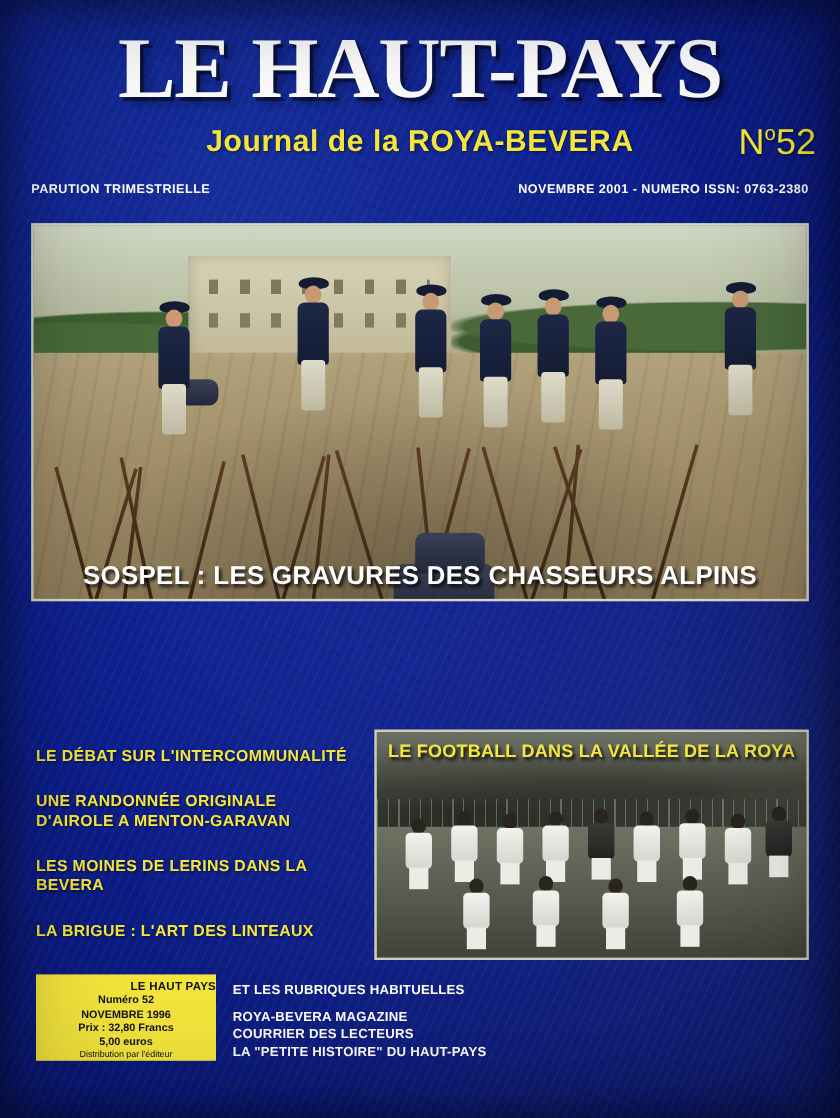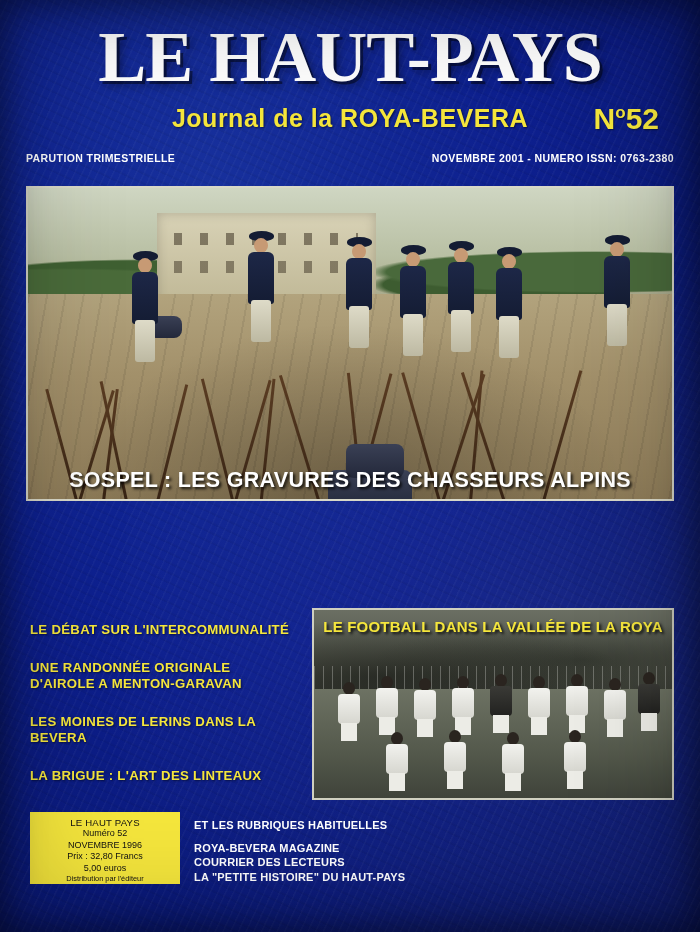--- a/index.html
+++ b/index.html
@@ -65,25 +65,25 @@
   .subtitle {
     font-family: "Liberation Sans", sans-serif;
     font-size: 25px;
     font-weight: bold;
     color: #f5e63c;
     letter-spacing: 0.5px;
     text-shadow: 1px 1px 2px rgba(0,0,0,0.5);
   }
   .issue-number {
     position: absolute;
-    right: 41px;
+    right: 20px;
     top: -2px;
     font-family: "Liberation Sans", sans-serif;
     font-size: 30px;
-    font-weight: bold;
+    font-weight: normal;
     color: #f5e63c;
     text-shadow: 1px 1px 2px rgba(0,0,0,0.5);
   }
   .issue-number sup {
     font-size: 17px;
     vertical-align: super;
   }
   .meta-row {
     position: absolute;
     top: 152px;
@@ -306,26 +306,27 @@
     width: 150px;
     height: 72px;
     background: #f5e63c;
     color: #111;
     text-align: center;
     box-sizing: border-box;
     padding-top: 5px;
   }
   .badge .b-title {
     font-size: 9.6px;
-    font-weight: normal;
+    font-weight: bold;
     letter-spacing: 0.2px;
+    text-align: right;
   }
   .badge .b-line {
     font-size: 9px;
-    font-weight: normal;
+    font-weight: bold;
     line-height: 11.6px;
   }
   .badge .b-small {
     font-size: 7.4px;
     line-height: 10px;
   }
   .bottom-list {
     position: absolute;
     left: 194px;
     top: 818px;

